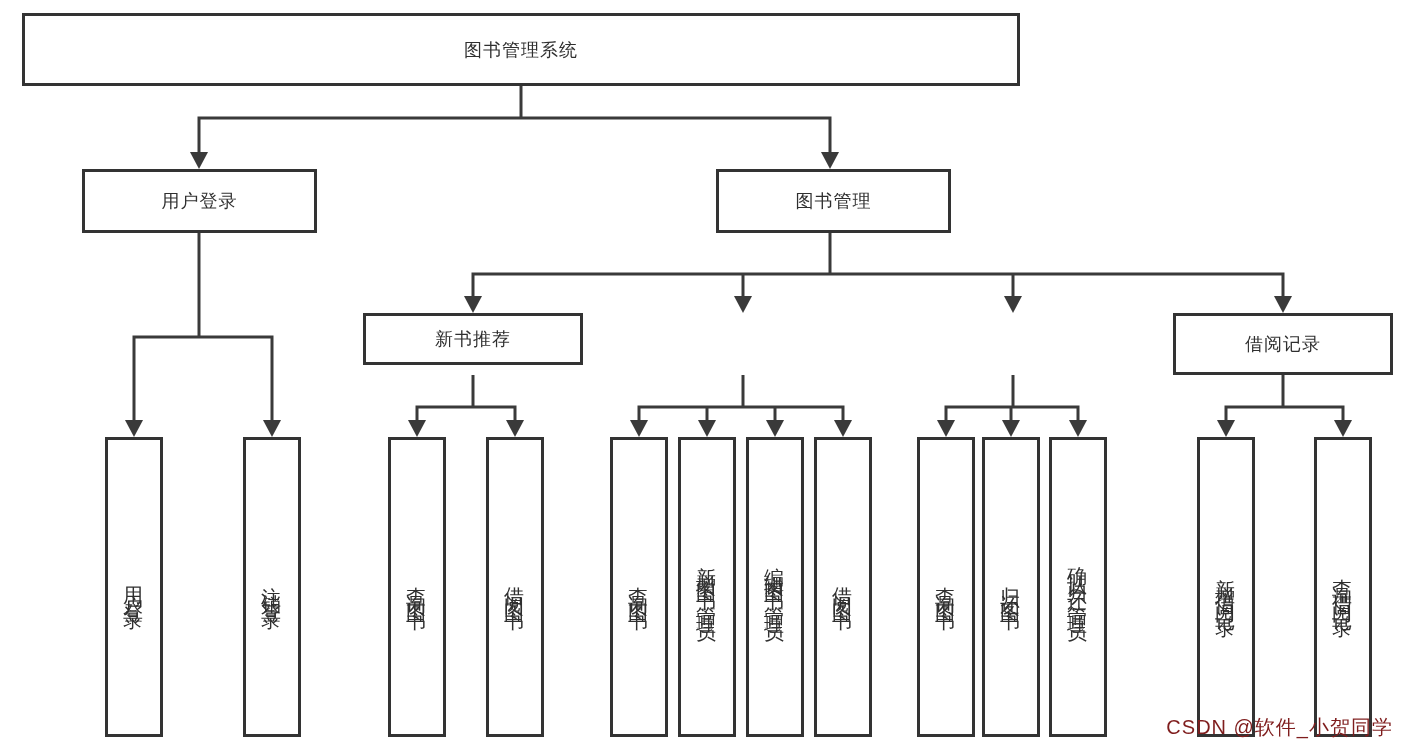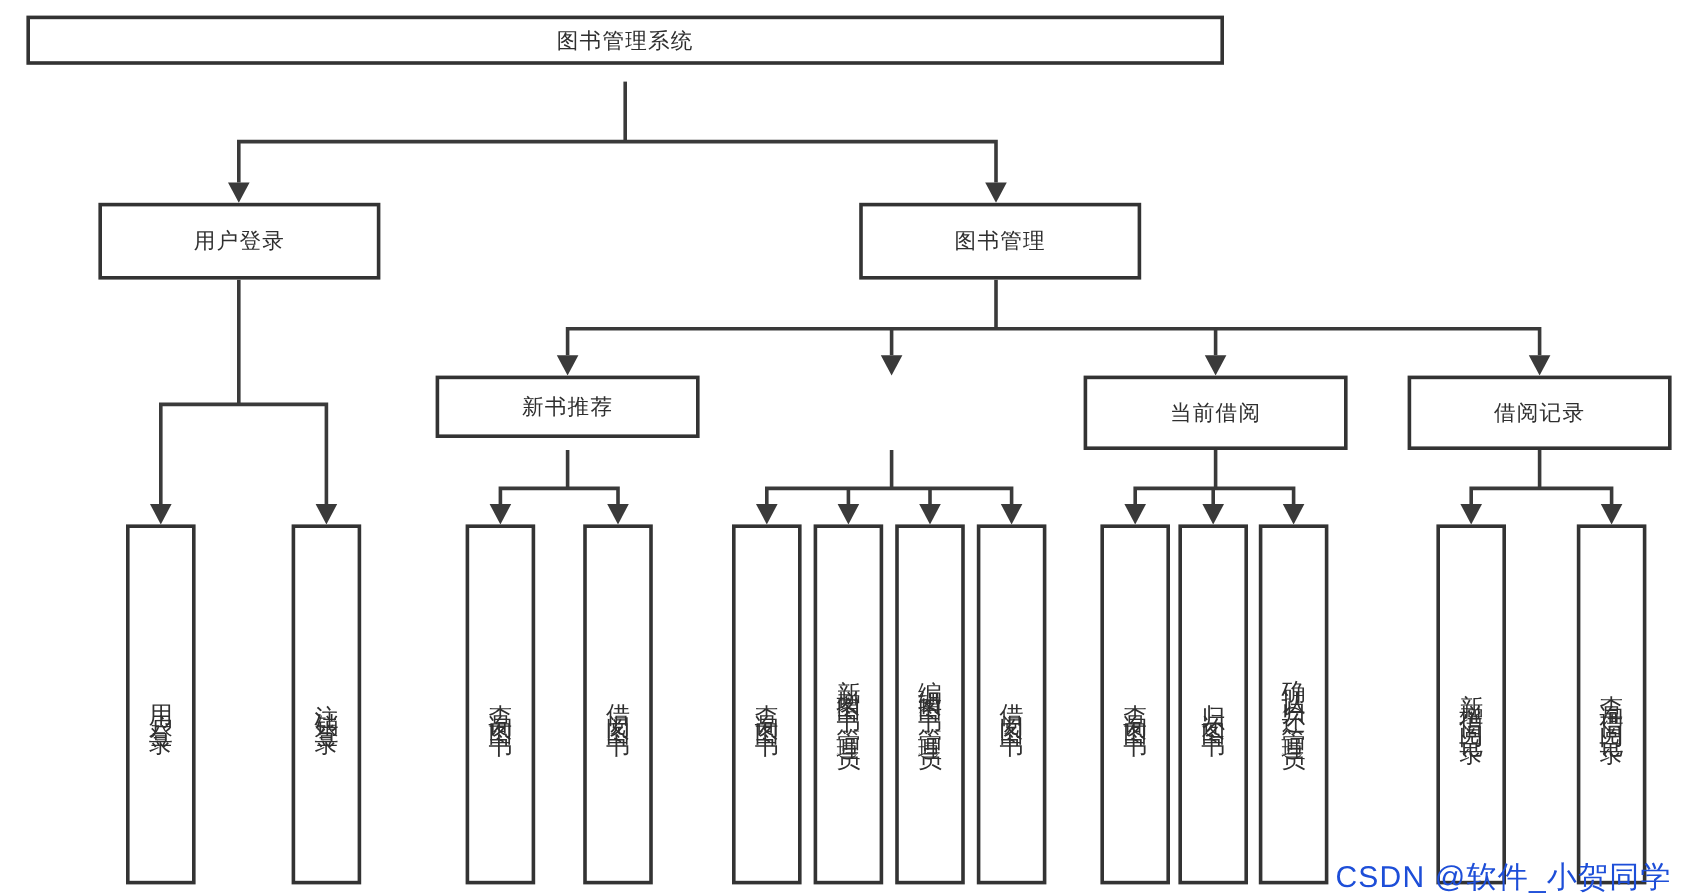--- a/index.html
+++ b/index.html
@@ -38,22 +38,22 @@
     writing-mode: vertical-lr;
     text-orientation: mixed;
     font-size: 20px;
     letter-spacing: 8px;
     color: #2f2f2f;
   }
   .watermark {
     position: absolute;
     top: 714px;
     right: 12px;
-    font-size: 25px;
-    color: #1d4ed8;
+    font-size: 20px;
+    color: #7f1d1d;
     letter-spacing: 1px;
     white-space: nowrap;
   }
 </style>
 </head>
 <body>
 
 <div class="canvas">
 
   <svg class="wires" width="1405" height="747" viewBox="0 0 1405 747">
@@ -105,27 +105,26 @@
       <path d="M766,420 h18 L775,437 Z"></path>
       <path d="M834,420 h18 L843,437 Z"></path>
       <path d="M937,420 h18 L946,437 Z"></path>
       <path d="M1002,420 h18 L1011,437 Z"></path>
       <path d="M1069,420 h18 L1078,437 Z"></path>
       <path d="M1217,420 h18 L1226,437 Z"></path>
       <path d="M1334,420 h18 L1343,437 Z"></path>
     </g>
   </svg>
 
-  <div class="hbox" style="left:22px; top:13px; width:998px; height:41px;">图书管理系统</div>
+  <div class="hbox" style="left:22px; top:13px; width:998px; height:73px;">图书管理系统</div>
 
   <div class="hbox" style="left:82px; top:169px; width:235px; height:64px;">用户登录</div>
   <div class="hbox" style="left:716px; top:169px; width:235px; height:64px;">图书管理</div>
 
   <div class="hbox" style="left:363px; top:313px; width:220px; height:52px;">新书推荐</div>
-  <div class="hbox" style="left:903px; top:313px; width:220px; height:62px;">当前借阅</div>
   <div class="hbox" style="left:1173px; top:313px; width:220px; height:62px;">借阅记录</div>
 
   <div class="vbox" style="left:105px;">用户登录</div>
   <div class="vbox" style="left:243px;">注销登录</div>
 
   <div class="vbox" style="left:388px;">查询图书</div>
   <div class="vbox" style="left:486px;">借阅图书</div>
 
   <div class="vbox" style="left:610px;">查询图书</div>
   <div class="vbox" style="left:678px;">新增图书（管理员）</div>

